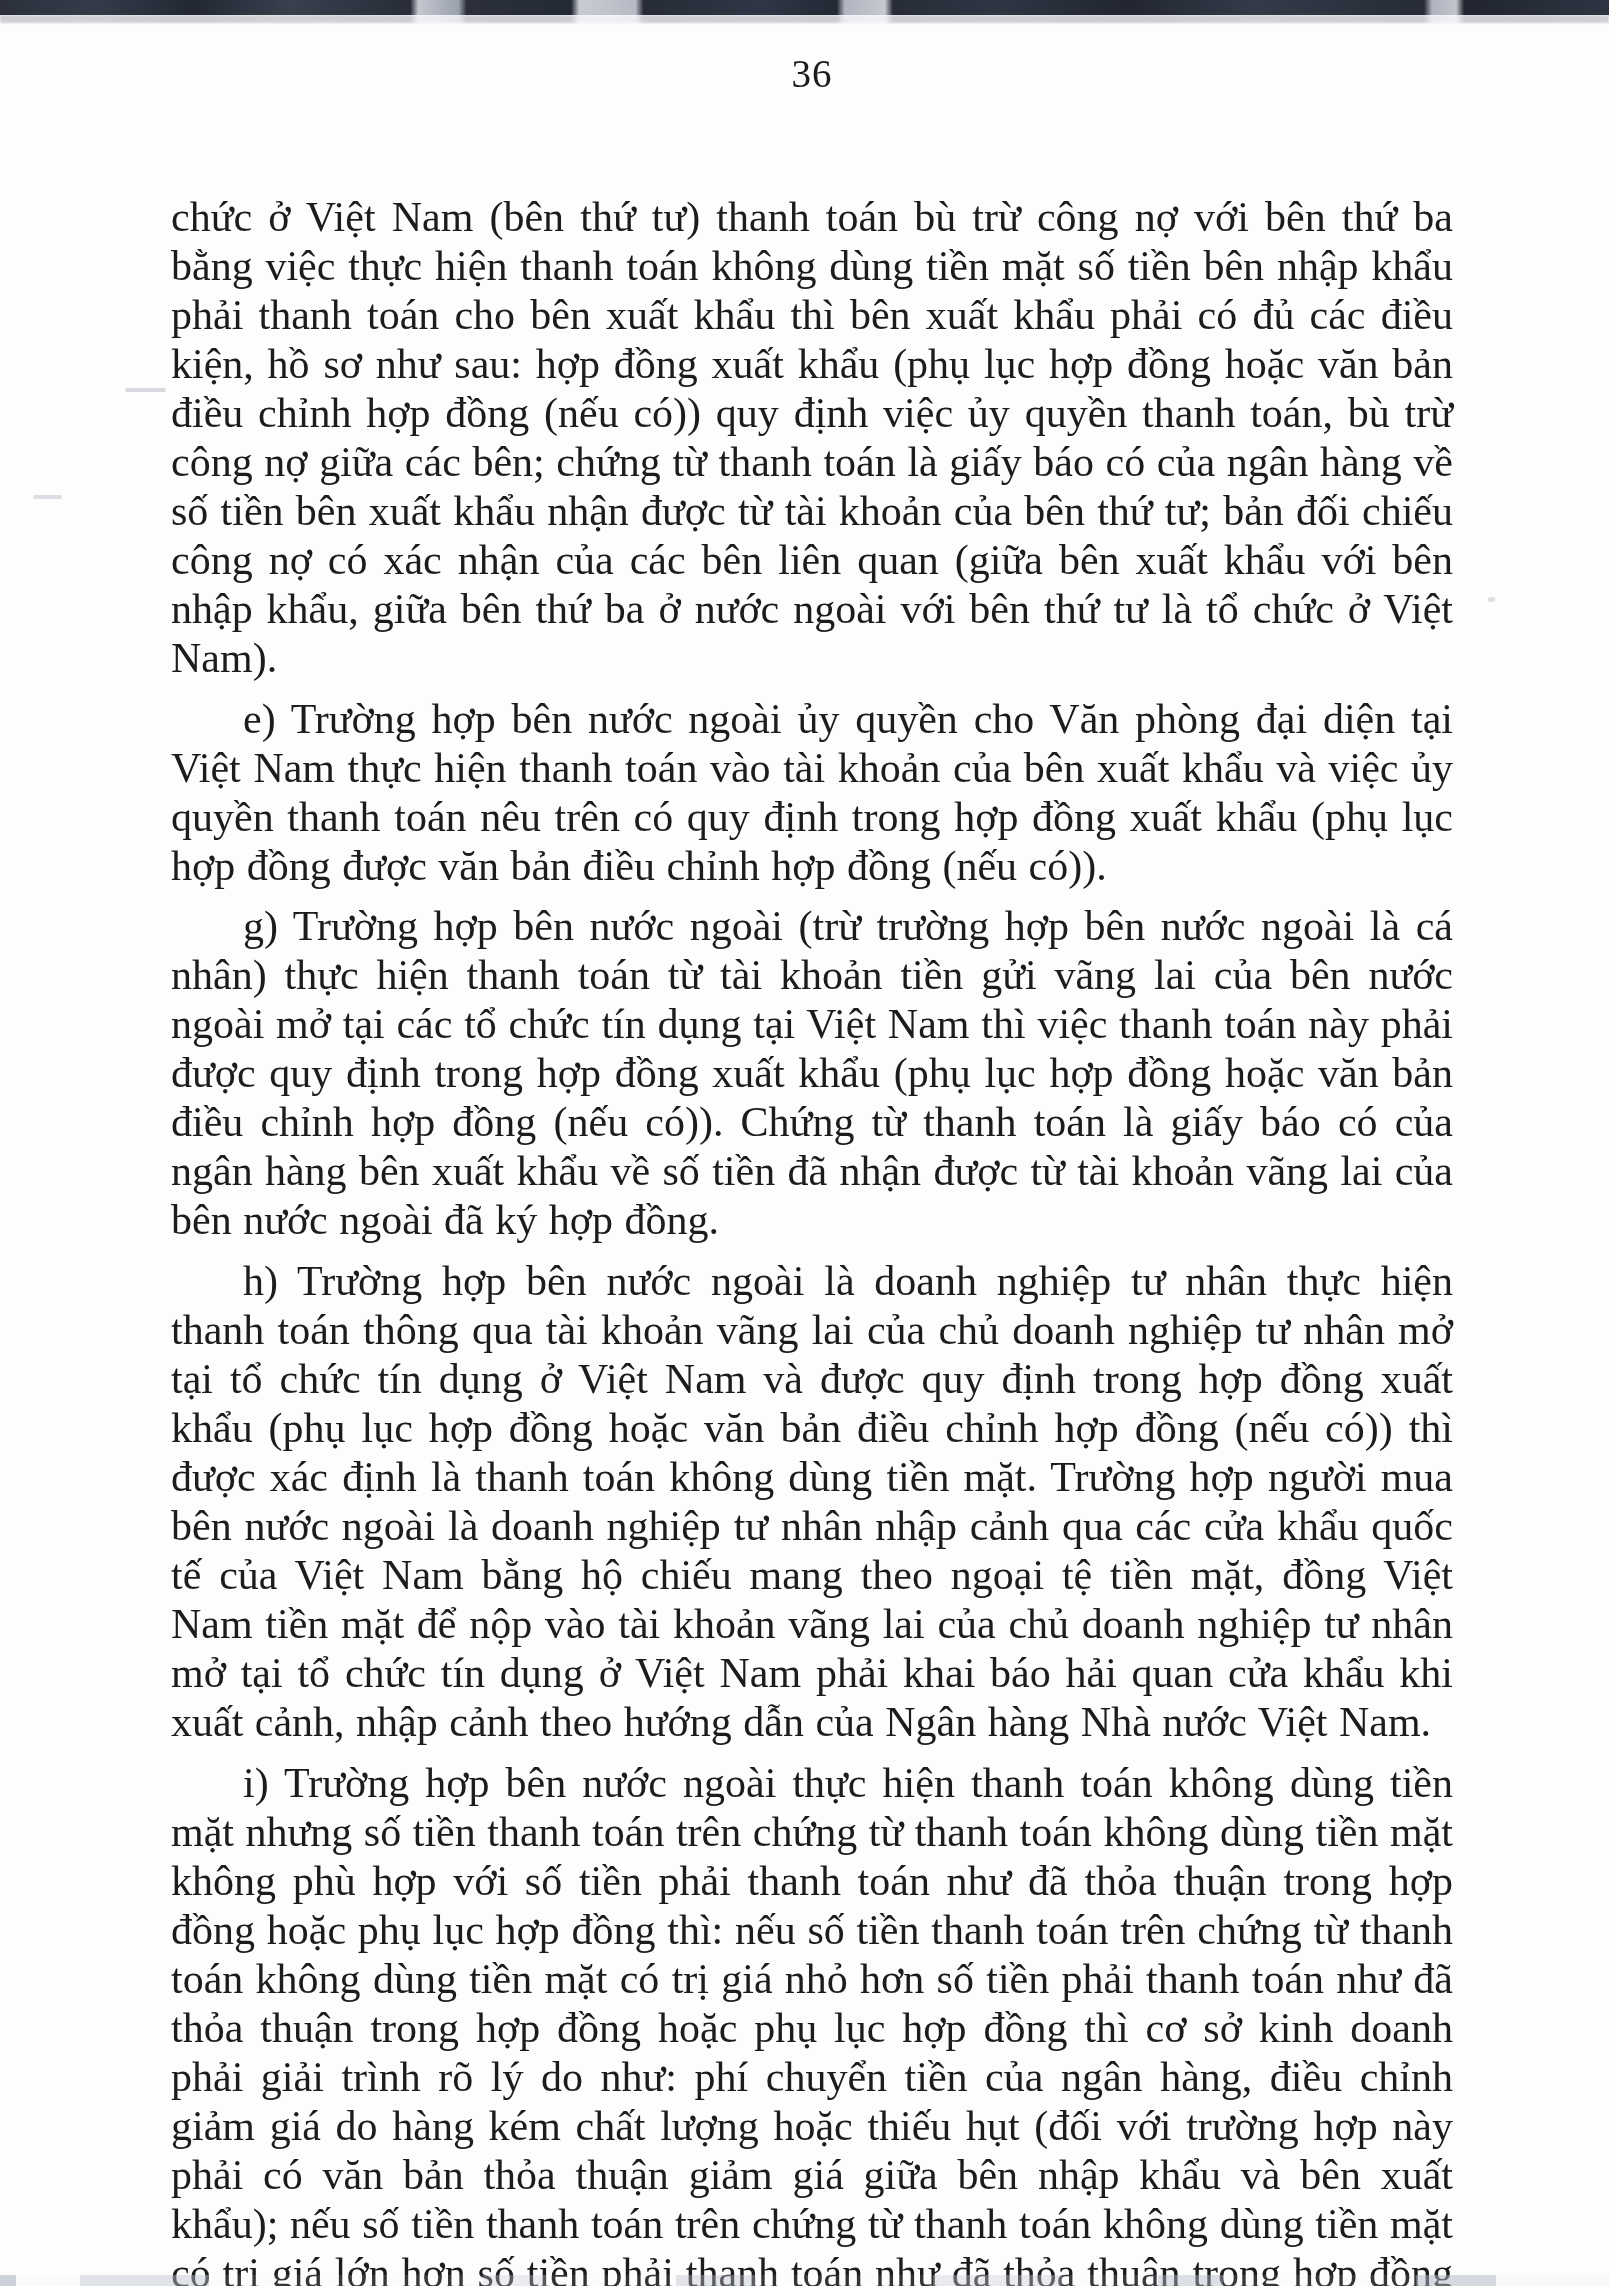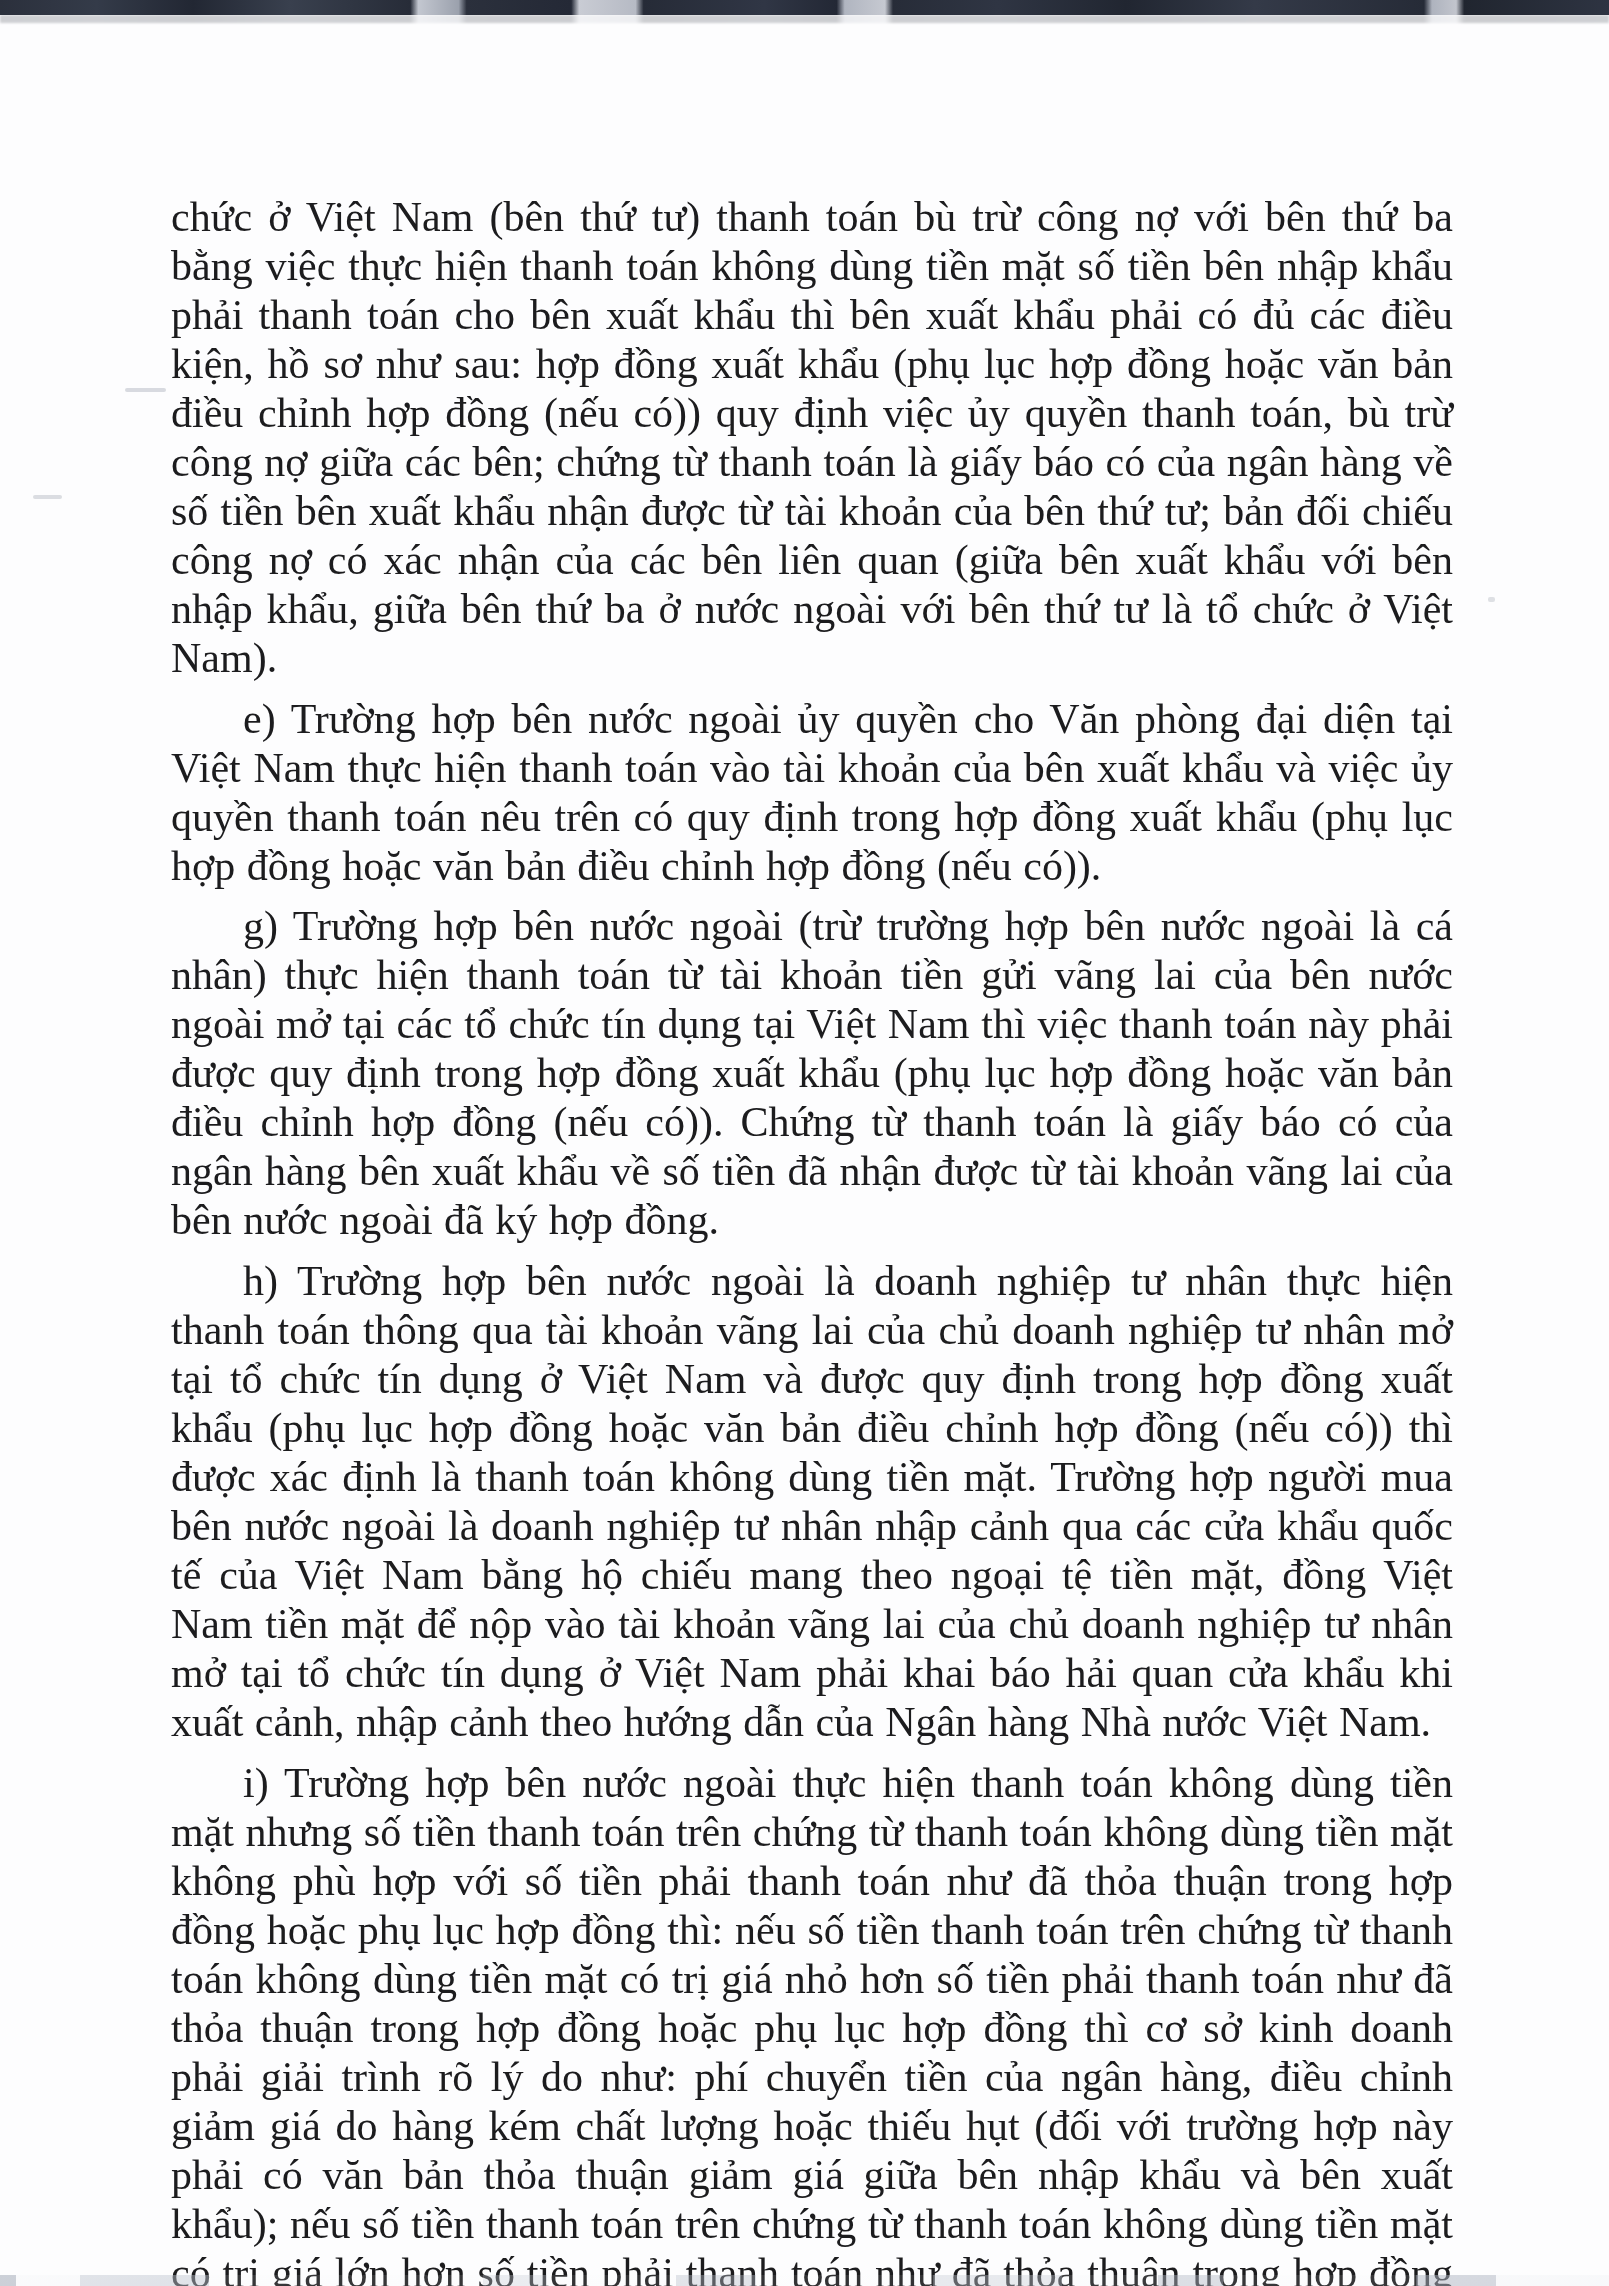--- a/index.html
+++ b/index.html
@@ -94,24 +94,25 @@
   .mark-2 { left: 33px;  top: 495px; width: 29px; height: 3.9px; opacity: .5; }
   .mark-3 { left: 1488px; top: 597px; width: 6.8px; height: 4.9px; opacity: .45; }
 </style>
 </head>
 <body>
 
 <div class="page">
 
   <div class="scan-bar-top"></div>
 
+  <div class="page-number">36</div>
 
   <div class="text-block">
     <p class="para">chức ở Việt Nam (bên thứ tư) thanh toán bù trừ công nợ với bên thứ ba bằng việc thực hiện thanh toán không dùng tiền mặt số tiền bên nhập khẩu phải thanh toán cho bên xuất khẩu thì bên xuất khẩu phải có đủ các điều kiện, hồ sơ như sau: hợp đồng xuất khẩu (phụ lục hợp đồng hoặc văn bản điều chỉnh hợp đồng (nếu có)) quy định việc ủy quyền thanh toán, bù trừ công nợ giữa các bên; chứng từ thanh toán là giấy báo có của ngân hàng về số tiền bên xuất khẩu nhận được từ tài khoản của bên thứ tư; bản đối chiếu công nợ có xác nhận của các bên liên quan (giữa bên xuất khẩu với bên nhập khẩu, giữa bên thứ ba ở nước ngoài với bên thứ tư là tổ chức ở Việt Nam).</p>
-    <p class="para indent">e) Trường hợp bên nước ngoài ủy quyền cho Văn phòng đại diện tại Việt Nam thực hiện thanh toán vào tài khoản của bên xuất khẩu và việc ủy quyền thanh toán nêu trên có quy định trong hợp đồng xuất khẩu (phụ lục hợp đồng hoặc văn bản điều chỉnh hợp đồng (nếu có)).</p>
+    <p class="para indent">e) Trường hợp bên nước ngoài ủy quyền cho Văn phòng đại diện tại Việt Nam thực hiện thanh toán vào tài khoản của bên xuất khẩu và việc ủy quyền thanh toán nêu trên có quy định trong hợp đồng xuất khẩu (phụ lục hợp đồng được văn bản điều chỉnh hợp đồng (nếu có)).</p>
     <p class="para indent">g) Trường hợp bên nước ngoài (trừ trường hợp bên nước ngoài là cá nhân) thực hiện thanh toán từ tài khoản tiền gửi vãng lai của bên nước ngoài mở tại các tổ chức tín dụng tại Việt Nam thì việc thanh toán này phải được quy định trong hợp đồng xuất khẩu (phụ lục hợp đồng hoặc văn bản điều chỉnh hợp đồng (nếu có)). Chứng từ thanh toán là giấy báo có của ngân hàng bên xuất khẩu về số tiền đã nhận được từ tài khoản vãng lai của bên nước ngoài đã ký hợp đồng.</p>
     <p class="para indent">h) Trường hợp bên nước ngoài là doanh nghiệp tư nhân thực hiện thanh toán thông qua tài khoản vãng lai của chủ doanh nghiệp tư nhân mở tại tổ chức tín dụng ở Việt Nam và được quy định trong hợp đồng xuất khẩu (phụ lục hợp đồng hoặc văn bản điều chỉnh hợp đồng (nếu có)) thì được xác định là thanh toán không dùng tiền mặt. Trường hợp người mua bên nước ngoài là doanh nghiệp tư nhân nhập cảnh qua các cửa khẩu quốc tế của Việt Nam bằng hộ chiếu mang theo ngoại tệ tiền mặt, đồng Việt Nam tiền mặt để nộp vào tài khoản vãng lai của chủ doanh nghiệp tư nhân mở tại tổ chức tín dụng ở Việt Nam phải khai báo hải quan cửa khẩu khi xuất cảnh, nhập cảnh theo hướng dẫn của Ngân hàng Nhà nước Việt Nam.</p>
     <p class="para indent">i) Trường hợp bên nước ngoài thực hiện thanh toán không dùng tiền mặt nhưng số tiền thanh toán trên chứng từ thanh toán không dùng tiền mặt không phù hợp với số tiền phải thanh toán như đã thỏa thuận trong hợp đồng hoặc phụ lục hợp đồng thì: nếu số tiền thanh toán trên chứng từ thanh toán không dùng tiền mặt có trị giá nhỏ hơn số tiền phải thanh toán như đã thỏa thuận trong hợp đồng hoặc phụ lục hợp đồng thì cơ sở kinh doanh phải giải trình rõ lý do như: phí chuyển tiền của ngân hàng, điều chỉnh giảm giá do hàng kém chất lượng hoặc thiếu hụt (đối với trường hợp này phải có văn bản thỏa thuận giảm giá giữa bên nhập khẩu và bên xuất khẩu); nếu số tiền thanh toán trên chứng từ thanh toán không dùng tiền mặt có trị giá lớn hơn số tiền phải thanh toán như đã thỏa thuận trong hợp đồng hoặc phụ lục hợp đồng thì cơ sở kinh</p>
   </div>
 
   <div class="margin-mark mark-1"></div>
   <div class="margin-mark mark-2"></div>
   <div class="margin-mark mark-3"></div>
 
   <div class="scan-bar-bottom"></div>

